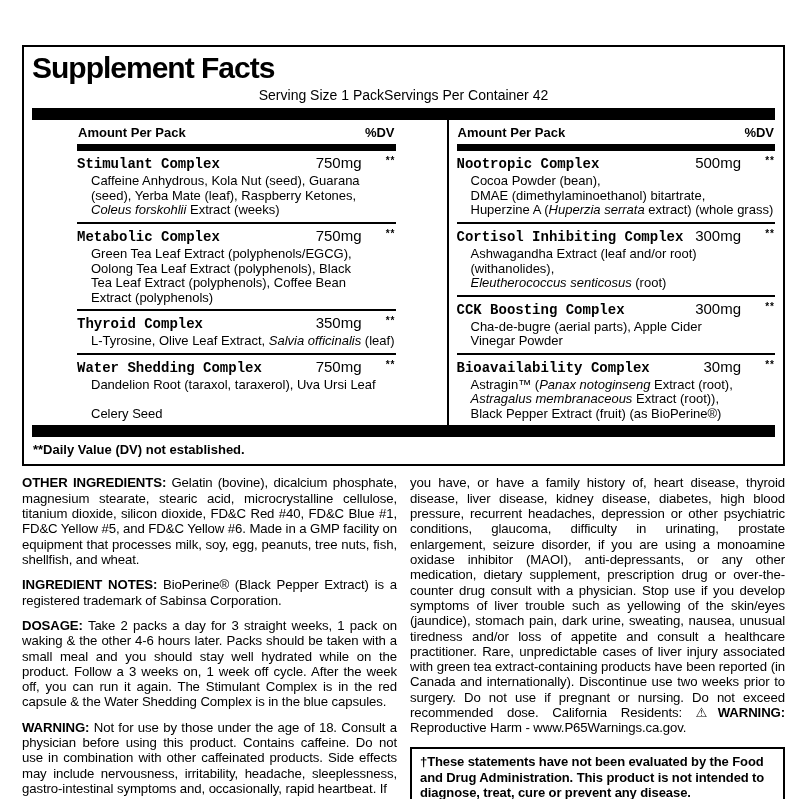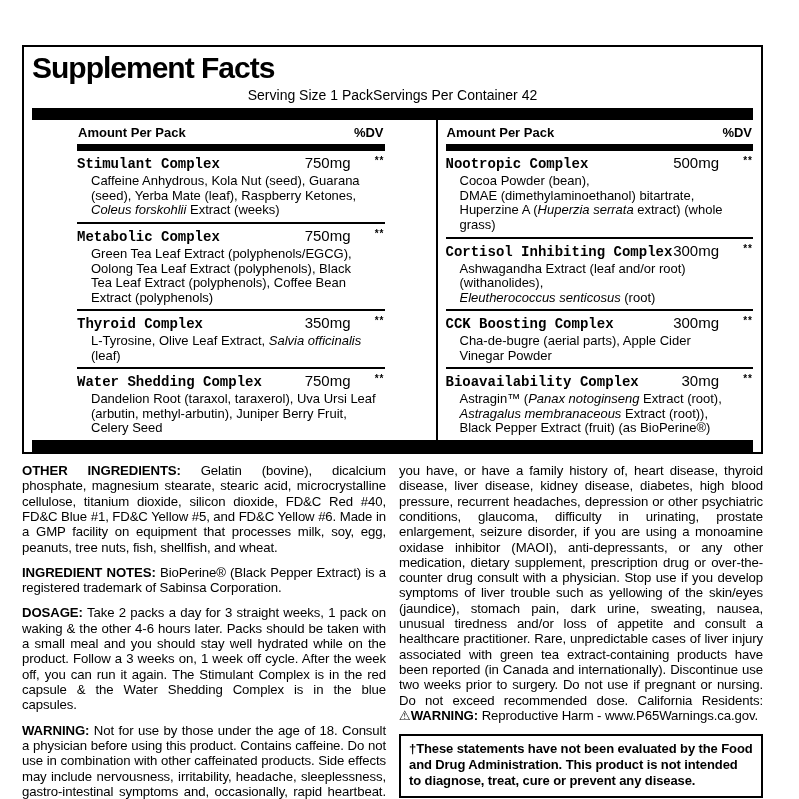--- a/index.html
+++ b/index.html
@@ -1,20 +1,20 @@
 <!DOCTYPE html>
 <html><head>
 <meta charset="utf-8">
 <style>
   * { box-sizing: border-box; }
   html,body { margin:0; padding:0; background:#ffffff; }
   .page {
     width:799px; height:799px; background:#ffffff; color:#000;
     font-family:"Liberation Sans","DejaVu Sans",sans-serif;
-    padding:45px 36px 0 22px; overflow:hidden;
+    padding:45px 14px 0 22px; overflow:hidden;
   }
   
   .sf-panel { border:2px solid #000; padding:5px 8px 0; background:#fff; }
   .sf-title { font-size:30px; font-weight:bold; letter-spacing:-1px; line-height:1.08; }
   .serving-row { display:flex; justify-content:center; font-size:14px; padding:3px 1px 5px; }
   .bar { height:12px; background:#000; }
   .cols { display:flex; align-items:stretch; }
   .col { flex:1; min-width:0;margin-left:45px; }
   .col-left { padding-right:6px; }
   .col-right { border-left:2px solid #000; padding-left:8px; }
@@ -81,21 +81,21 @@
                 <span class="sec-dv">**</span>
               </div>
               <div class="sec-ing"><span>L-Tyrosine, Olive Leaf Extract, </span><i>Salvia officinalis</i><span> (leaf)</span></div>
             </div>
             <div class="section">
               <div class="sec-row">
                 <span class="sec-name">Water Shedding Complex</span>
                 <span class="sec-amt">750mg</span>
                 <span class="sec-dv">**</span>
               </div>
-              <div class="sec-ing"><span>Dandelion Root (taraxol, taraxerol), Uva Ursi Leaf</span><br><span>(arbutin, methyl-arbutin), Juniper Berry Fruit,</span><br><span>Celery Seed</span></div>
+              <div class="sec-ing"><span>Dandelion Root (taraxol, taraxerol), Uva Ursi Leaf</span><br><br><span>Celery Seed</span></div>
             </div>
           </div>
       </div>
       <div class="col col-right">
         <div class="col-head">
           <span>Amount Per Pack</span>
           <span>%DV</span>
         </div>
         <div class="head-bar"></div>
         <div id="right-sections">
@@ -129,20 +129,21 @@
                 <span class="sec-amt">30mg</span>
                 <span class="sec-dv">**</span>
               </div>
               <div class="sec-ing"><span>Astragin™ (</span><i>Panax notoginseng</i><span> Extract (root),</span><br><i>Astragalus membranaceous</i><span> Extract (root)),</span><br><span>Black Pepper Extract (fruit) (as BioPerine®)</span></div>
             </div>
           </div>
       </div>
     </div>
 
     <div class="bar"></div>
+    <div class="footnote">**Daily Value (DV) not established.</div>
   </div>
 
   <div class="body-cols">
     <div class="body-col" id="body-left">
         <p class="body-p"><b class="p-label">OTHER INGREDIENTS:</b> Gelatin (bovine), dicalcium phosphate, magnesium stearate, stearic acid, microcrystalline cellulose, titanium dioxide, silicon dioxide, FD&amp;C Red #40, FD&amp;C Blue #1, FD&amp;C Yellow #5, and FD&amp;C Yellow #6. Made in a GMP facility on equipment that processes milk, soy, egg, peanuts, tree nuts, fish, shellfish, and wheat.</p>
         <p class="body-p"><b class="p-label">INGREDIENT NOTES:</b> BioPerine® (Black Pepper Extract) is a registered trademark of Sabinsa Corporation.</p>
         <p class="body-p"><b class="p-label">DOSAGE:</b> Take 2 packs a day for 3 straight weeks, 1 pack on waking &amp; the other 4-6 hours later. Packs should be taken with a small meal and you should stay well hydrated while on the product. Follow a 3 weeks on, 1 week off cycle. After the week off, you can run it again. The Stimulant Complex is in the red capsule &amp; the Water Shedding Complex is in the blue capsules.</p>
         <p class="body-p"><b class="p-label">WARNING:</b> Not for use by those under the age of 18. Consult a physician before using this product. Contains caffeine. Do not use in combination with other caffeinated products. Side effects may include nervousness, irritability, headache, sleeplessness, gastro-intestinal symptoms and, occasionally, rapid heartbeat. If</p>
       </div>
     <div class="body-col">

